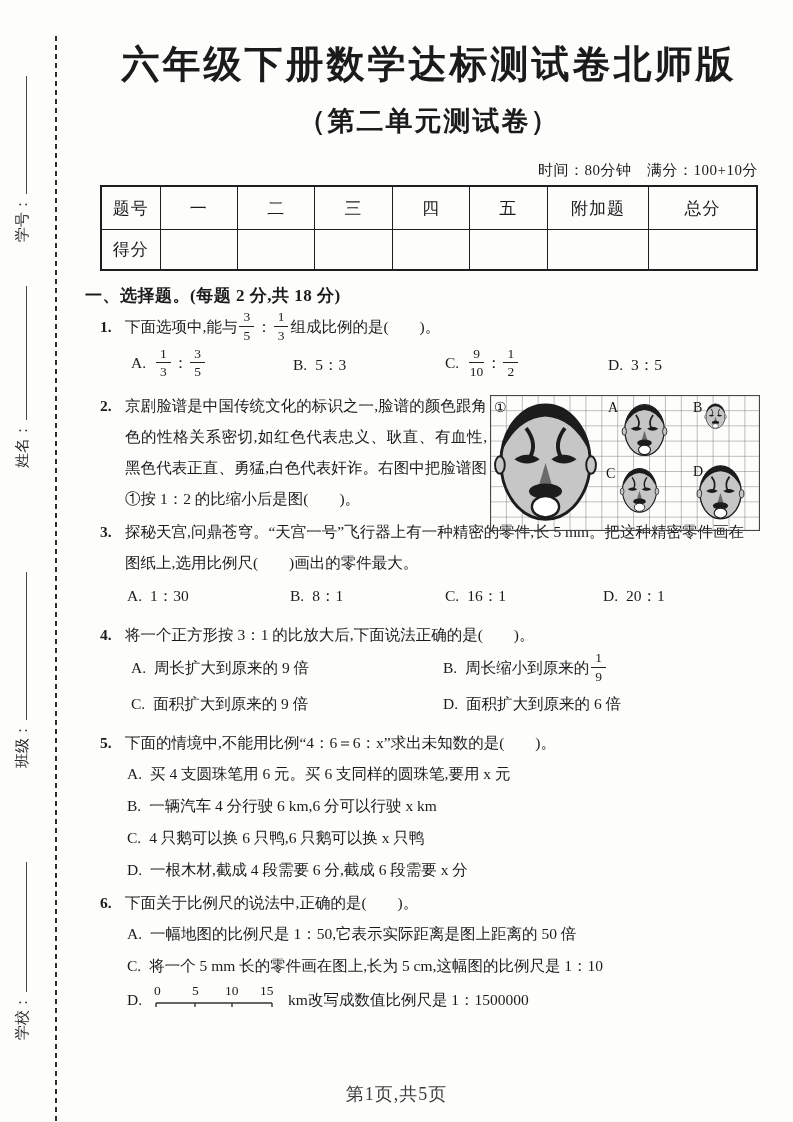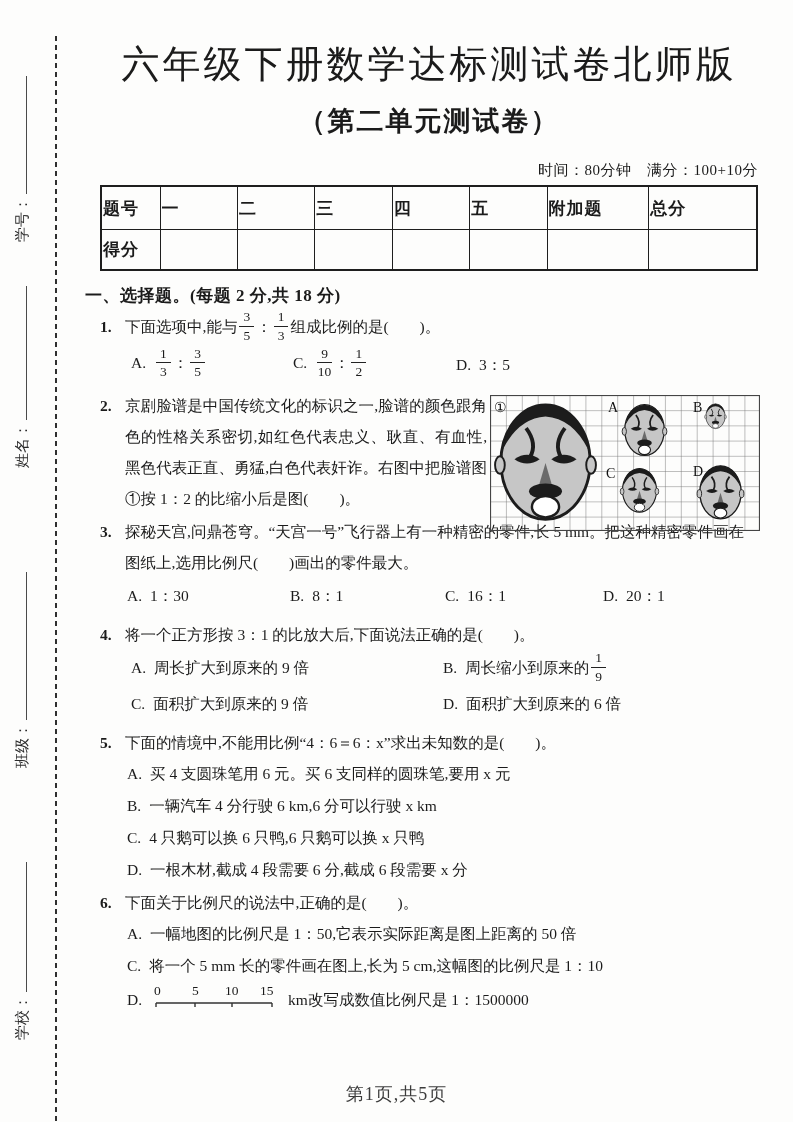--- a/index.html
+++ b/index.html
@@ -22,34 +22,34 @@
     white-space:nowrap;font-size:15px;color:#2a2a2a;
   }
   .mfield .fill-line{
     display:inline-block;height:13px;margin-left:3px;
     border-bottom:1.6px solid #4a4a4a;
   }
   
   .content{position:absolute;left:100px;top:26px;width:658px;}
   .title{
     margin:10px 0 0 0;text-align:center;
-    font-size:38px;font-weight:400;letter-spacing:3px;line-height:1.5;
+    font-size:38px;font-weight:700;letter-spacing:3px;line-height:1.5;
   }
   .subtitle{
     margin:10px 0 0 0;text-align:center;
     font-size:27px;font-weight:700;letter-spacing:2px;
   }
   .time-info{margin-top:22px;text-align:right;font-size:15px;letter-spacing:.5px;}
   table.score{
     width:100%;margin-top:5px;border-collapse:collapse;
     border:2.2px solid #1e1e1e;font-size:17px;
   }
   table.score td{
-    border:1.6px solid #1e1e1e;text-align:left;vertical-align:middle;
-    height:40px;font-weight:700;letter-spacing:1px;margin-left:12px;
+    border:1.6px solid #1e1e1e;text-align:center;vertical-align:middle;
+    height:40px;font-weight:400;letter-spacing:1px;margin-left:12px;
   }
   table.score tr.score-row td{height:37px;}
   .section-heading{
     margin:13px 0 4px -15px;font-size:17px;font-weight:700;letter-spacing:.5px;
   }
   
   .q{display:flex;font-size:15.5px;line-height:2.0;margin-top:2px;}
   .qnum{flex:none;width:25px;font-weight:700;}
   .qbody{flex:1;min-width:0;}
   .qline{ text-align:left;}
@@ -155,20 +155,21 @@
             </span><span>组成比例的是(　　)。</span>
         </div>
         <div class="opts-row">
           <span class="opt" style="width:162px"><span class="olabel">A.</span><span class="frac">
                 <span class="fn">1</span>
                 <span class="fd">3</span>
               </span><span>：</span><span class="frac">
                 <span class="fn">3</span>
                 <span class="fd">5</span>
               </span></span>
+          <span class="opt" style="width:152px"><span class="olabel">B.</span><span>5：3</span></span>
           <span class="opt" style="width:163px"><span class="olabel">C.</span><span class="frac">
                 <span class="fn">9</span>
                 <span class="fd">10</span>
               </span><span>：</span><span class="frac">
                 <span class="fn">1</span>
                 <span class="fd">2</span>
               </span></span>
           <span class="opt"><span class="olabel">D.</span><span>3：5</span></span>
         </div>
       </div>

